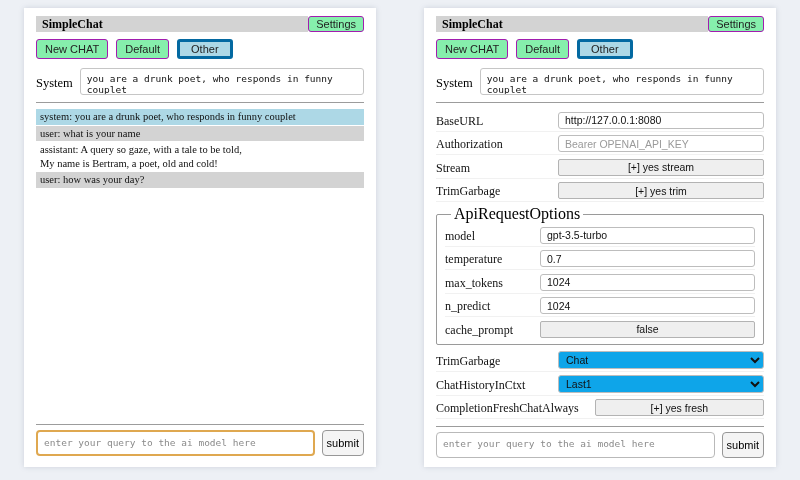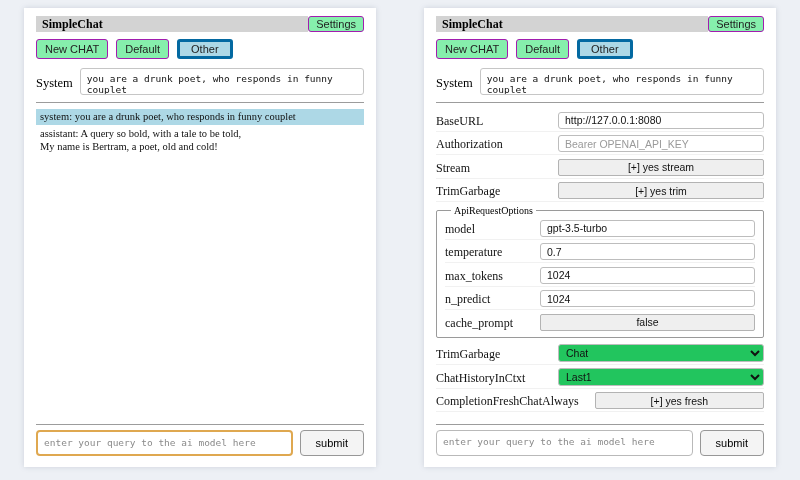--- a/index.html
+++ b/index.html
@@ -100,21 +100,21 @@
     outline: none;
     overflow: hidden;
   }
   .query-input.focused { border: 2px solid #dfa850; }
   .query-input::placeholder { color: #8a8a8a; }
   .submit-btn {
     font: 11px "Liberation Sans", sans-serif;
     border: 1px solid #979797;
     border-radius: 4px;
     background: #f4f4f4;
-    padding: 0 15px;
+    padding: 0 4px;
     cursor: pointer;
   }
 
   
   .settings-list { margin-top: 0px; }
   .setting-row {
     display: flex;
     align-items: flex-end;
     justify-content: space-between;
     border-bottom: 1px solid #f1f1f1;
@@ -145,31 +145,31 @@
     color: #111;
     cursor: pointer;
   }
   .select-ctl {
     width: 100%;
     font: 10.5px "Liberation Sans", sans-serif;
     border: 1px solid #bdbdbd;
     border-radius: 3px;
     height: 18px;
     padding: 0 3px;
-    background: #22c55e;
+    background: #0ea5e9;
     color: #111;
     outline: none;
   }
   fieldset.aro {
     border: 1px solid #9a9a9a;
     border-radius: 2px;
     margin: 3px 0 3px 0;
     padding: 0px 8px 4px 8px;
   }
-  fieldset.aro legend { font-size: 10px; padding: 0 3px; margin-left: 6px; }
+  fieldset.aro legend { font-size: 16px; padding: 0 3px; margin-left: 6px; }
   fieldset.aro .setting-control { width: 231px; }
   .flex-spacer { flex: 1; }
 </style>
 </head>
 <body>
 
 <div class="wrap">
 
   <div class="panel">
     <div class="header-row">
@@ -185,22 +185,24 @@
 
     <div class="system-row">
       <span class="system-label">System</span>
       <textarea class="system-input" rows="2" style="">you are a drunk poet, who responds in funny couplet</textarea>
     </div>
 
     <hr class="divider">
 
     <div class="messages">
       <div class="msg system">system: you are a drunk poet, who responds in funny couplet</div>
-      <div class="msg assistant">assistant: A query so bold, with a tale to be told,
+      <div class="msg user">user: what is your name</div>
+      <div class="msg assistant">assistant: A query so gaze, with a tale to be told,
 My name is Bertram, a poet, old and cold!</div>
+      <div class="msg user">user: how was your day?</div>
     </div>
 
     <hr class="divider">
 
     <div class="query-row">
       <textarea class="query-input focused" rows="1" placeholder="enter your query to the ai model here" style=""></textarea>
       <button class="submit-btn">submit</button>
     </div>
   </div>
 

